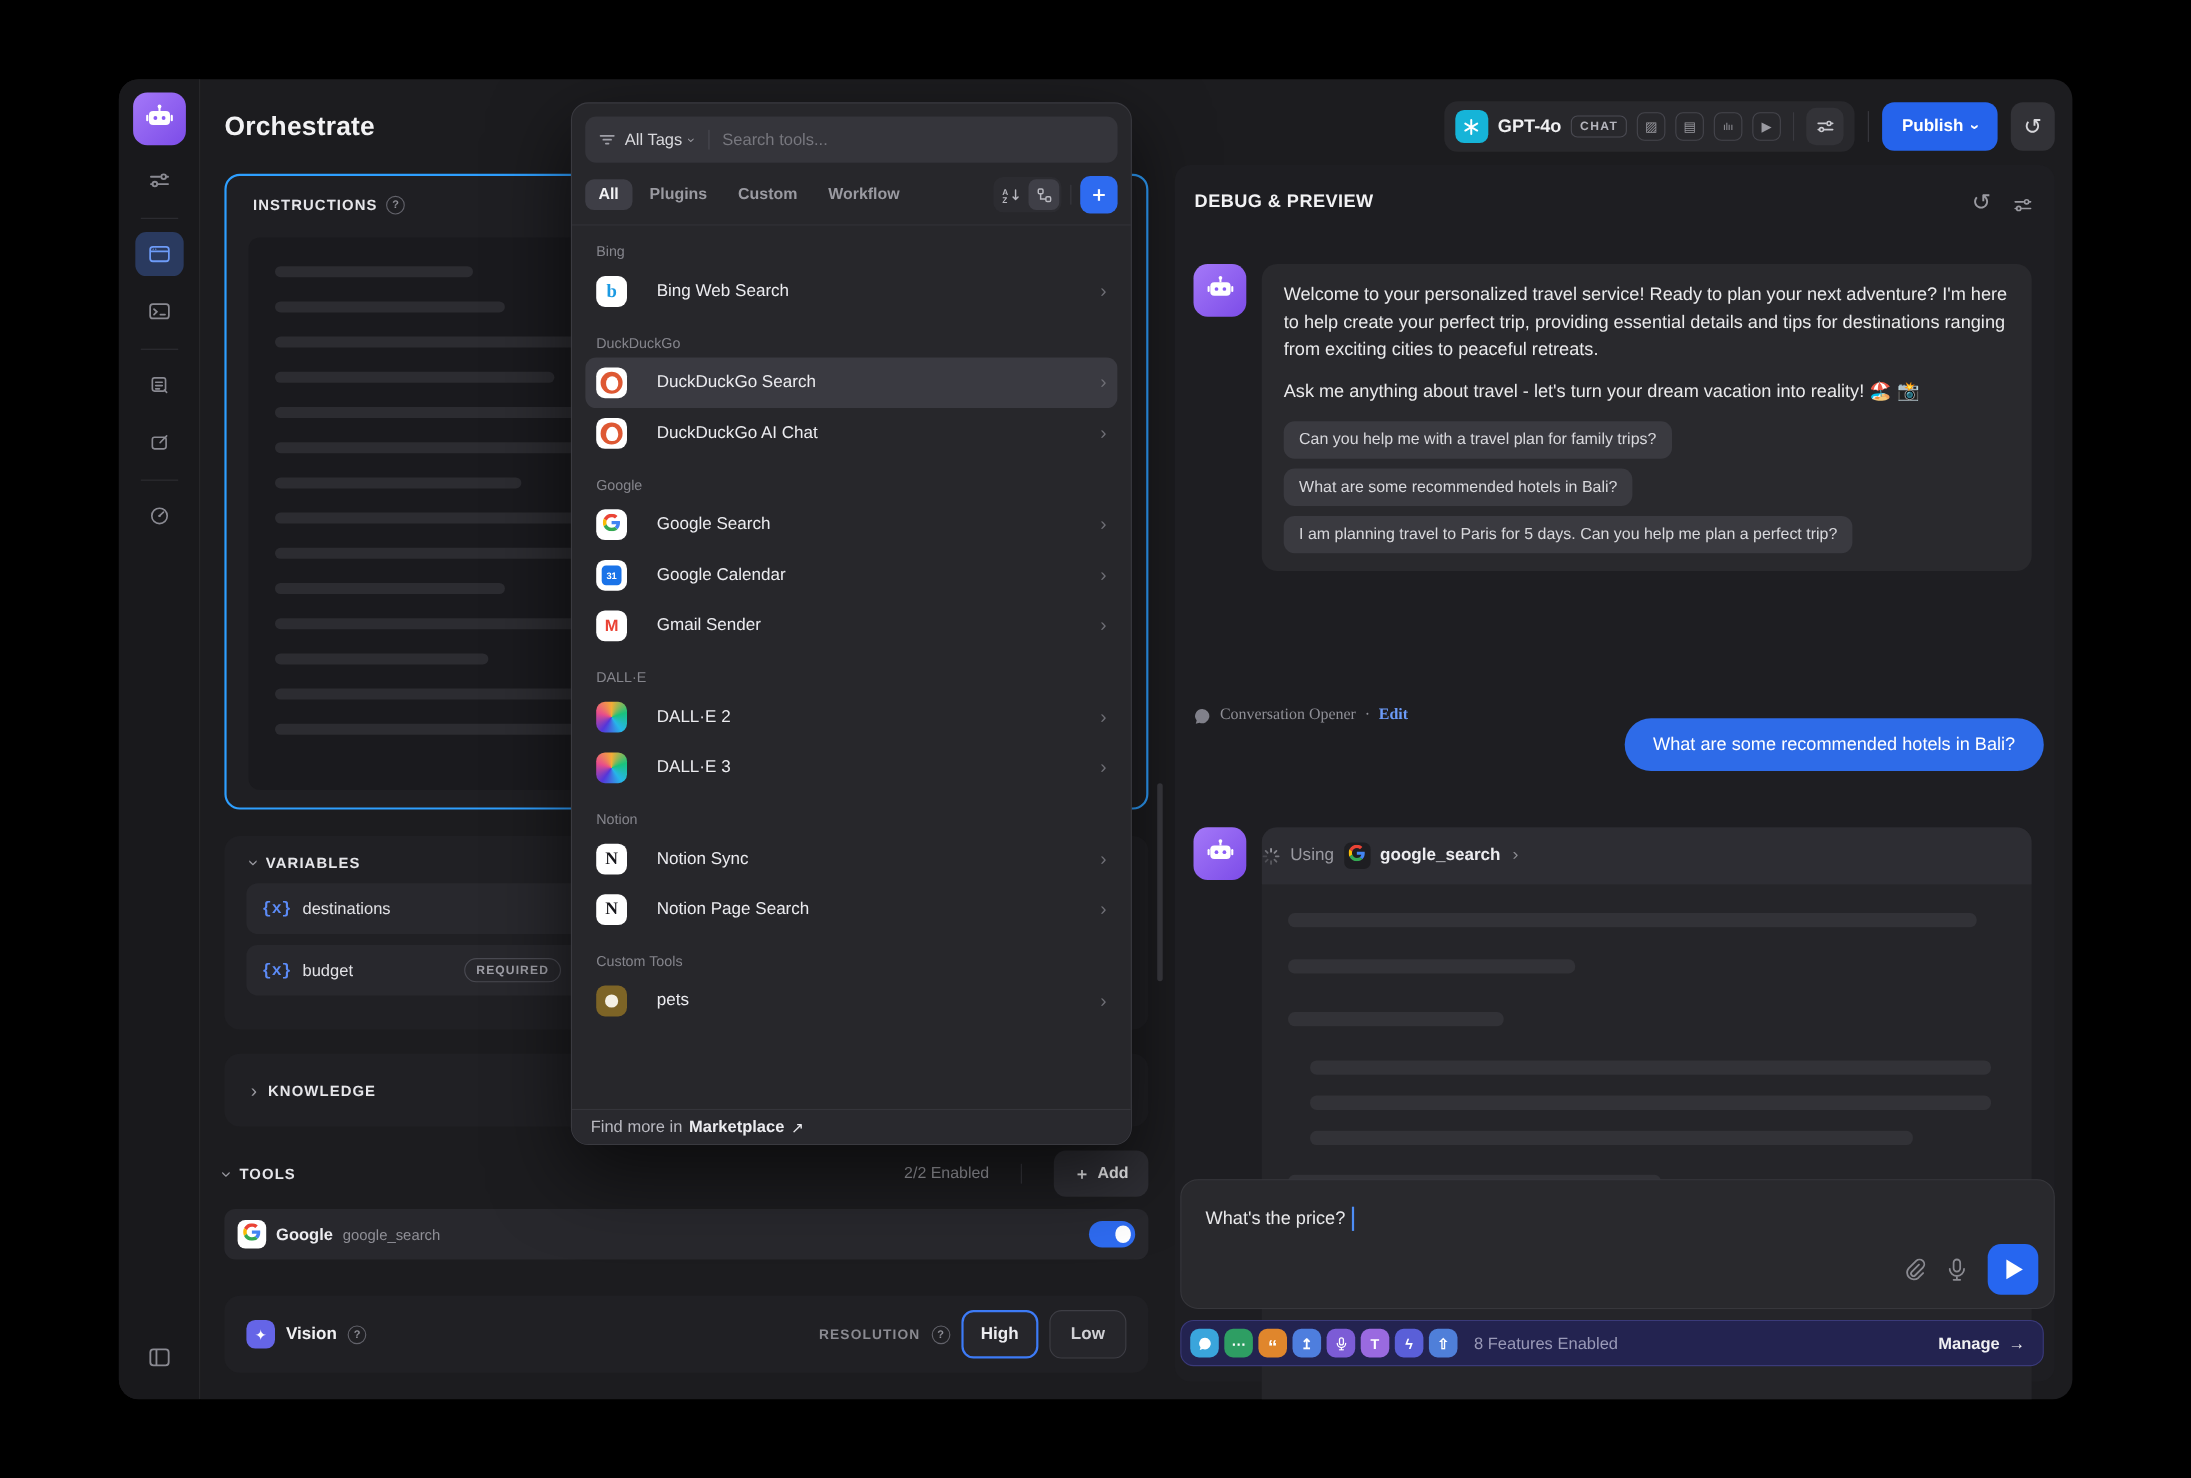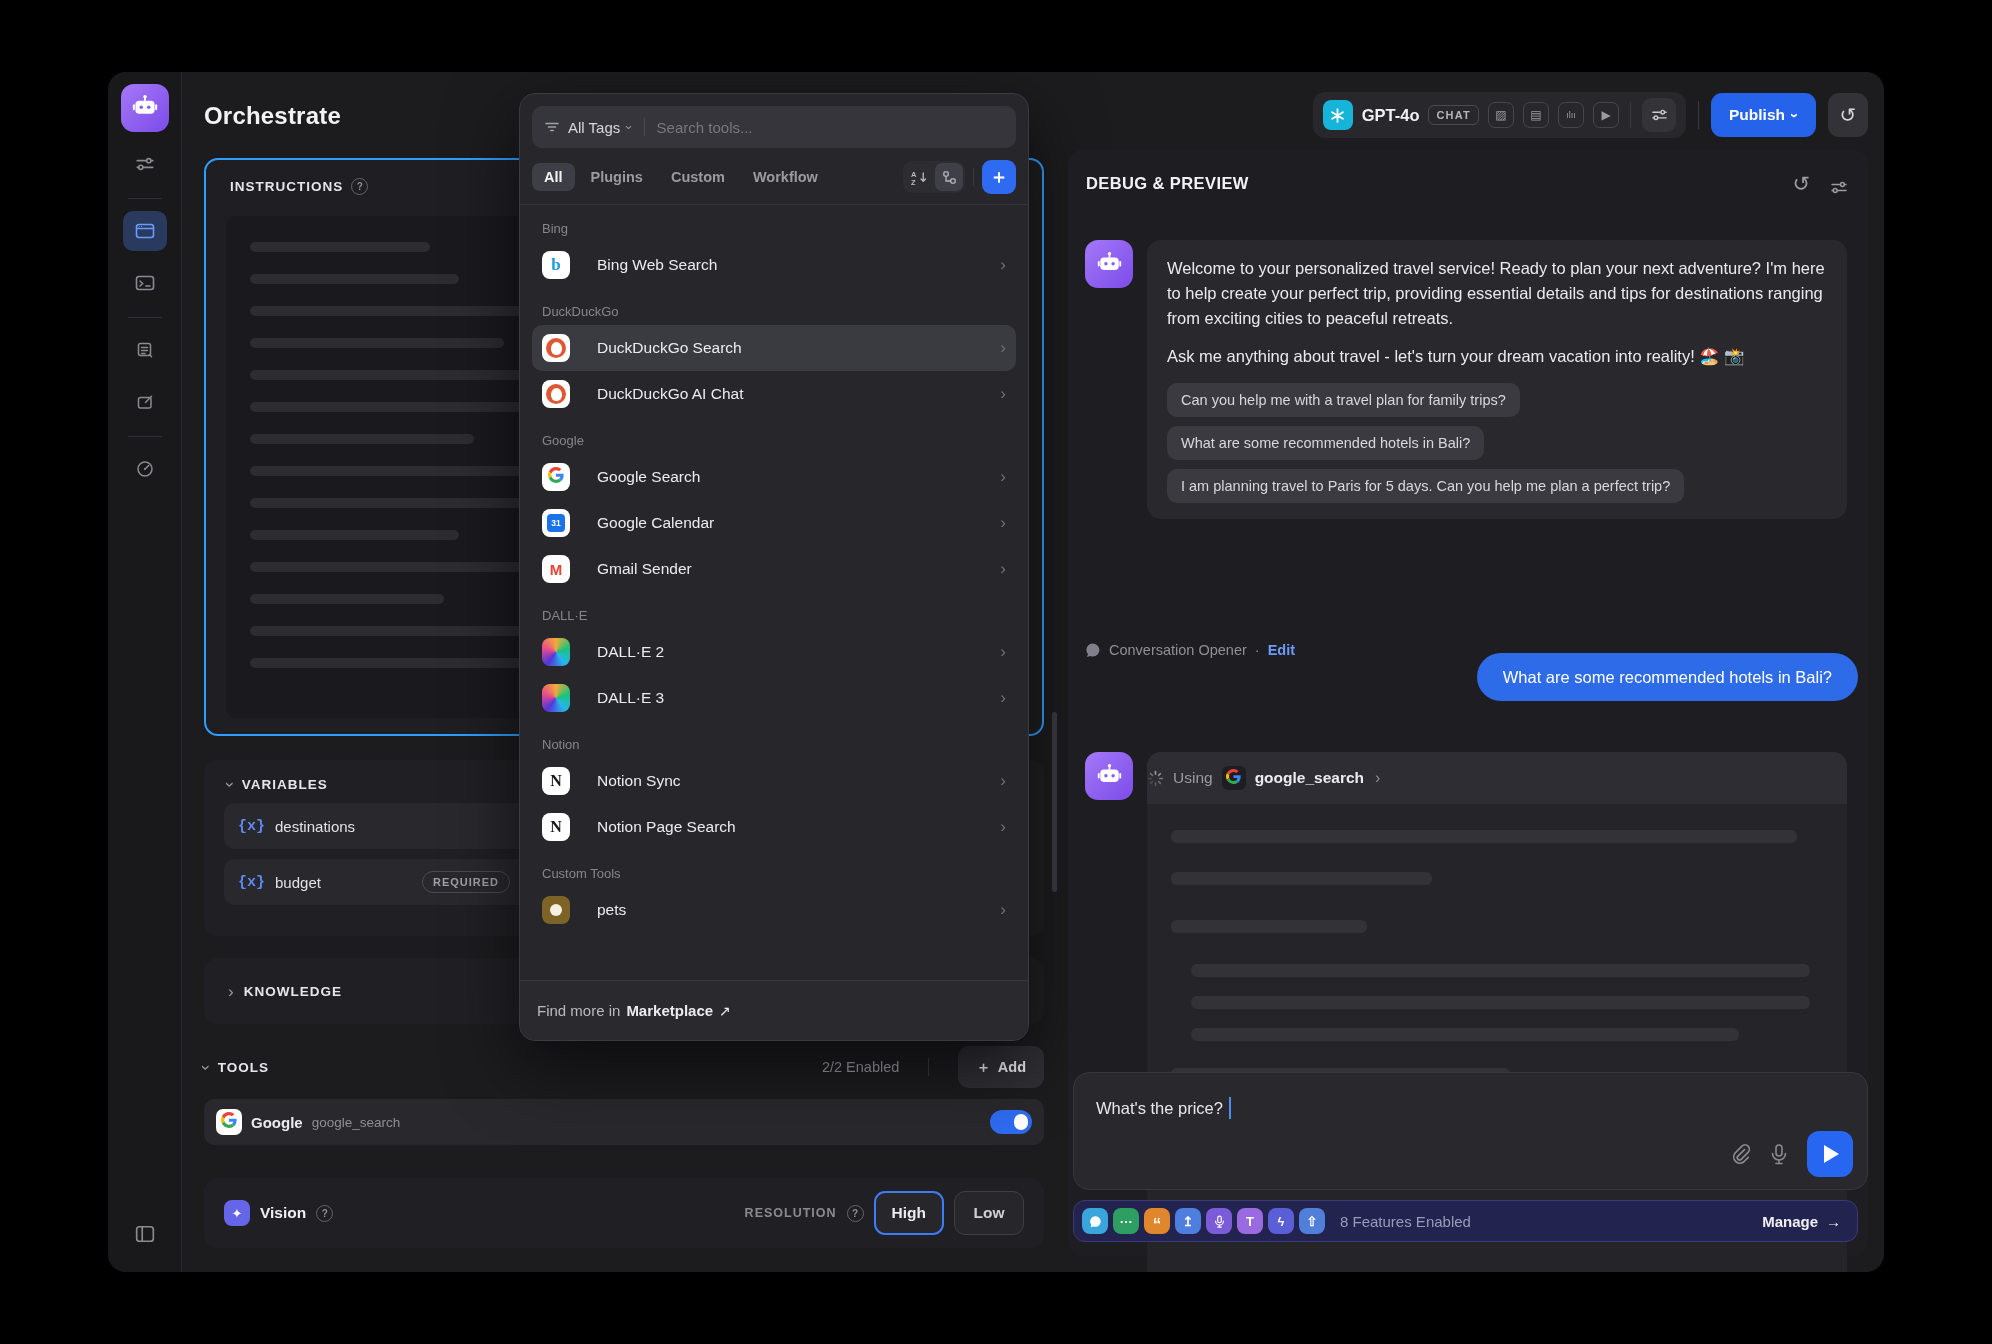--- a/index.html
+++ b/index.html
@@ -103,21 +103,21 @@
   .plus-btn { width:34px; height:34px; background:#2e6bf0; border-radius:9px; color:#fff; font-size:19px; font-weight:600;
               display:flex; align-items:center; justify-content:center; }
   .picker-hr { height:1px; background:#333338; margin:10px -12px 0 -12px; }
   .plist { padding-top:14px; height:780px; overflow:hidden; }
   .psec-label { color:#85858c; font-size:13px; padding:0 10px; margin-top:16px; margin-bottom:6px; }
   .prow { height:46px; border-radius:10px; display:flex; align-items:center; padding:0 10px; gap:11px; }
   .prow.sel { background:#3a3a41; }
   .prow .tile { width:28px; height:28px; border-radius:8px; }
   .prow-label { color:#ececf0; font-size:15.5px;margin-left:16px; }
   .prow-chev { margin-left:auto; color:#6f6f76; font-size:17px; }
-  .picker-footer { position:absolute; left:0; right:0; bottom:0; height:60px; background:#29292e; border-top:1px solid #38383e;
+  .picker-footer { position:absolute; left:0; right:0; bottom:0; height:32px; background:#29292e; border-top:1px solid #38383e;
                    border-radius:0 0 15px 15px; display:flex; align-items:center; padding:0 17px; gap:6px; }
   .pf-pre { color:#b9b9c0; font-size:15px; }
   .pf-link { color:#ececf0; font-size:15px; font-weight:600; }
   .pf-arrow { color:#ececf0; font-size:14px; }
   
   .bing-b { color:#1c9ae2; font-weight:700; font-size:17px; font-family:"Liberation Serif",serif; }
   .ddg-c { width:20px; height:20px; border-radius:50%; background:#de5833; display:flex; align-items:center; justify-content:center; }
   .ddg-c i { width:11px; height:13px; border-radius:50% 50% 45% 45%; background:#fff; display:block; }
   .gcal { width:18px; height:18px; border-radius:4px; background:#1a73e8; color:#fff; font-size:8.5px; font-weight:700;
           display:flex; align-items:center; justify-content:center; }
@@ -133,21 +133,21 @@
   .dbg-head-ic { position:absolute; top:22px; color:#9a9aa1; font-size:21px; }
   .msg-row { position:absolute; display:flex; align-items:flex-start; }
   .avatar { width:48px; height:48px; border-radius:13px; background:linear-gradient(135deg,#a478f8,#7c4ce8);
             display:flex; align-items:center; justify-content:center; flex:none; }
   .avatar svg { width:27px; height:27px; }
   .bubble { margin-left:14px; background:#29292d; border-radius:14px; padding:16px 20px; width:700px; }
   .bubble p { color:#eaeaec; font-size:16.5px; line-height:1.52; }
   .bubble p + p { margin-top:13px; }
   .chips { margin-top:14px; display:flex; flex-direction:column; align-items:flex-start; gap:9px; }
   .chip { background:#3a3a40; border-radius:10px; padding:9px 14px; color:#d8d8dc; font-size:14.5px; }
-  .opener-row { position:absolute; left:17px; top:492px; display:flex; align-items:center; gap:8px; color:#8f8f96; font-size:14.5px; }
+  .opener-row { position:absolute; left:17px; top:492px; display:flex; align-items:center; gap:8px; color:#8f8f96; font-size:14.5px;font-family:Liberation Serif, serif; }
   .opener-row .edit { color:#6c9bf8; font-weight:600; }
   .user-row { position:absolute; right:10px; top:518px; }
   .user-bubble { background:#2e6be8; color:#fff; border-radius:26px; padding:15px 26px; font-size:16.5px; }
   .resp-bubble { margin-left:14px; width:700px; background:#252529; border-radius:14px; overflow:hidden; height:560px; }
   .tool-strip { height:52px; background:#2d2d33; display:flex; align-items:center; padding:0 0; gap:9px; }
   .tool-strip .using { color:#9a9aa1; font-size:15.5px; }
   .gtile-dark { width:24px; height:24px; border-radius:6px; background:#1e1e22; display:flex; align-items:center; justify-content:center; }
   .gtile-dark svg { width:15px; height:15px; }
   .tool-strip .tname { color:#ececf0; font-size:15.5px; font-weight:600; }
   .tool-strip .tchev { color:#8a8a90; font-size:16px; margin-left:2px; }

